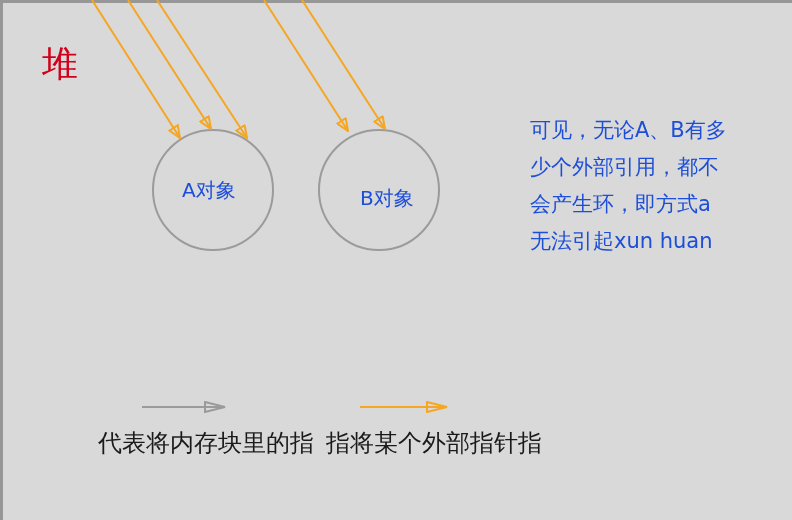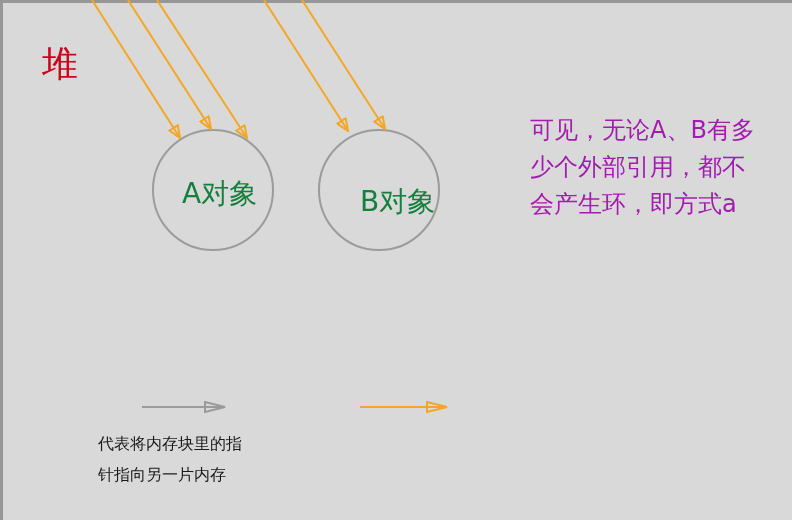--- a/index.html
+++ b/index.html
@@ -1,23 +1,23 @@
 <!DOCTYPE html>
 <html><head>
 <meta charset="utf-8">
 <style>
   html, body { margin: 0; padding: 0; }
   body { width: 792px; height: 520px; overflow: hidden; background: #d9d9d9; position: relative; font-family: "DejaVu Sans", "Liberation Sans", sans-serif; }
   .frame { position: absolute; left: 0; top: 0; width: 800px; height: 517px; border: 3px solid #979797; box-sizing: content-box; background: #d9d9d9; }
   svg.diagram { position: absolute; left: 0; top: 0; }
   .heap-label { position: absolute; left: 42px; top: 46px; font-size: 36px; color: #d0021b; line-height: 1; }
-  .obj-label { position: absolute; font-size: 28px; color: #15803d; line-height: 1; white-space: nowrap; }
-  .note { position: absolute; left: 530px; top: 112px; width: 250px; font-size: 24px; line-height: 37px; color: #a21caf; }
+  .obj-label { position: absolute; font-size: 20px; color: #1d4ed8; line-height: 1; white-space: nowrap; }
+  .note { position: absolute; left: 530px; top: 112px; width: 250px; font-size: 21px; line-height: 37px; color: #1d4ed8; }
   .note span { display: block; white-space: nowrap; }
-  .legend-text { position: absolute; font-size: 16px; line-height: 31px; color: #1a1a1a; }
+  .legend-text { position: absolute; font-size: 24px; line-height: 31px; color: #1a1a1a; text-align: center; }
   .legend-text span { display: block; white-space: nowrap; }
 </style>
 </head>
 <body>
 
 <div class="frame"></div>
 
 <svg class="diagram" width="792" height="520" viewBox="0 0 792 520">
   <defs>
     <marker id="arrowOrange" markerWidth="14" markerHeight="12" refX="13" refY="6" orient="auto" markerUnits="userSpaceOnUse">
@@ -46,20 +46,21 @@
 
 <div class="heap-label">堆</div>
 
 <div class="obj-label" style="left:182px; top:180px;">A对象</div>
 <div class="obj-label" style="left:360px; top:188px;">B对象</div>
 
 <div class="note">
   <span>可见，无论A、B有多</span>
   <span>少个外部引用，都不</span>
   <span>会产生环，即方式a</span>
+  <span>无法引起xun huan</span>
 </div>
 
 <div class="legend-text" style="left:98px; top:428px;">
   <span>代表将内存块里的指</span>
-  <span>针指向另一片内存</span>
 </div>
 <div class="legend-text" style="left:326px; top:428px;">
+  <span>指将某个外部指针指</span>
 </div>
 
 </body></html>

